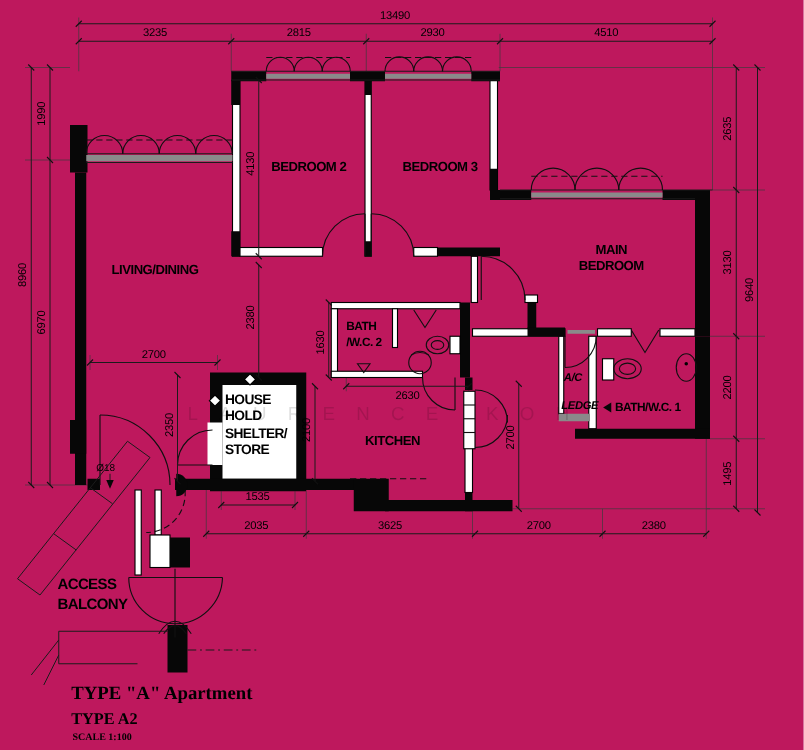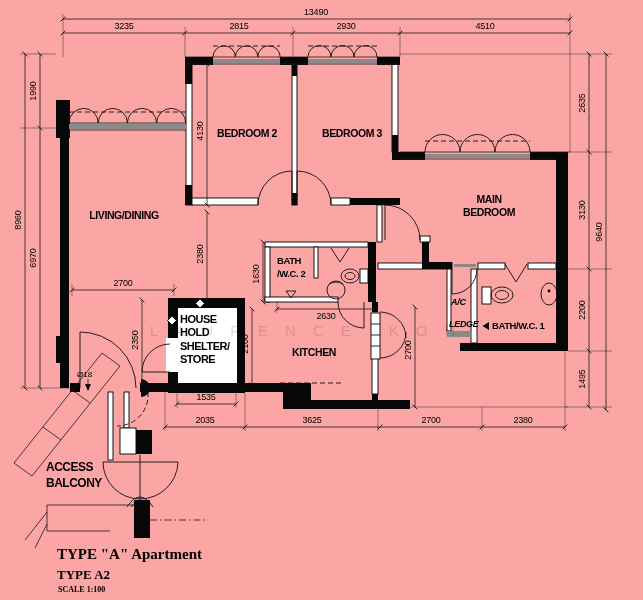--- a/index.html
+++ b/index.html
@@ -1,16 +1,16 @@
 <!DOCTYPE html>
 <html><head>
 <meta charset="utf-8">
 <style>
   html,body{margin:0;padding:0;background:#fff}
-  #stage{position:relative;width:643px;height:600px;background:#fca5a5;overflow:hidden;
+  #stage{position:relative;width:643px;height:600px;background:#be185d;overflow:hidden;
          font-family:"Liberation Sans",sans-serif}
   svg{position:absolute;left:0;top:0}
   .ln{stroke:#1b1b1b;stroke-width:.8;fill:none}
   .ext{stroke:#3c3c3c;stroke-width:.55;fill:none}
   .wl{fill:#fff;stroke:#000;stroke-width:.9}
   .bk{fill:#070707;stroke:none}
   .gy{fill:#8a8a8a;stroke:none}
   .ar{fill:none;stroke:#101010;stroke-width:.9}
   .da{stroke-dasharray:5 3}
   .dd{stroke-dasharray:7 3 1.5 3}

